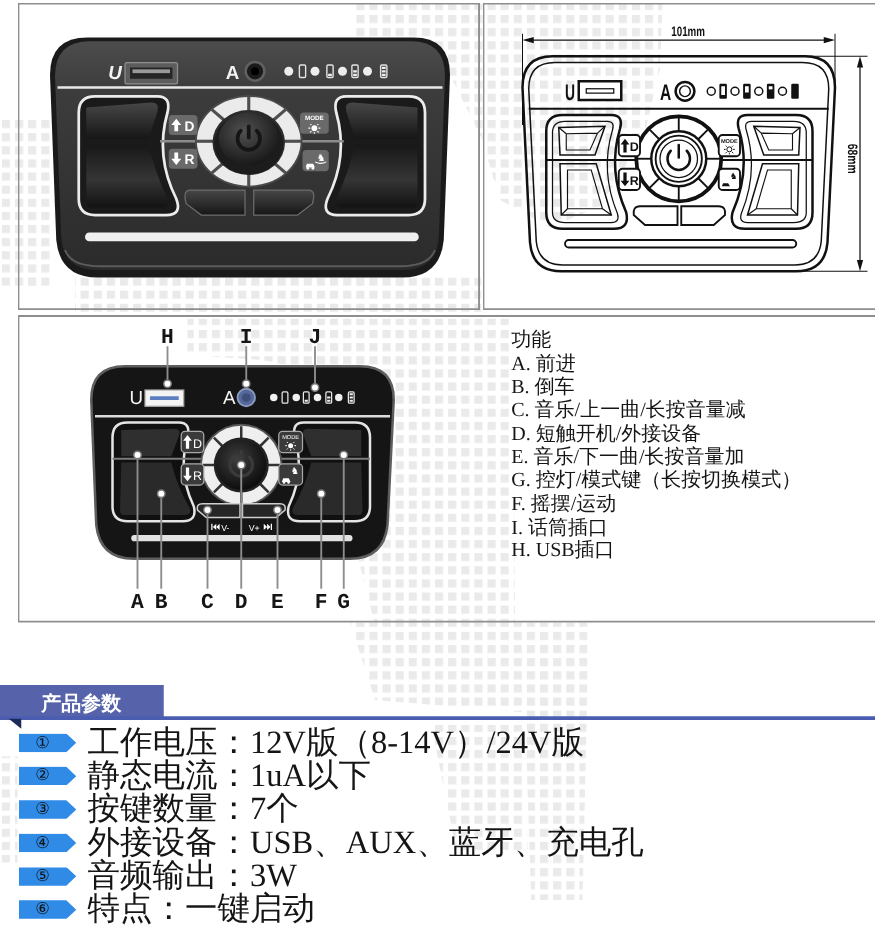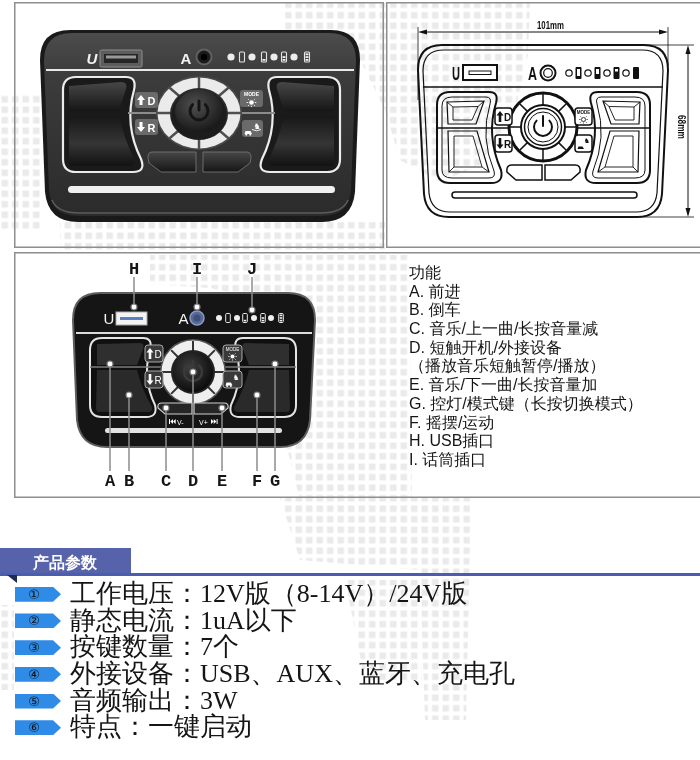--- a/index.html
+++ b/index.html
@@ -7,21 +7,21 @@
   --panel_border:#8e8e8e; --text_color:#141414; --dot_gray:#eaeaea;
 }
 *{margin:0;padding:0;box-sizing:border-box;}
 html,body{width:700px;height:760px;background:#fff;overflow:hidden;}
 #page{position:relative;width:700px;height:760px;background:#fff;overflow:hidden;font-family:"DejaVu Sans",sans-serif;color:var(--text_color);}
 #bg-map{position:absolute;left:0;top:0;}
 .panel{position:absolute;box-shadow:inset 0 0 0 1.5px var(--panel_border);}
 .panel > svg{position:absolute;left:0;top:0;overflow:visible;}
 svg text{font-family:"Liberation Sans","DejaVu Sans",sans-serif;}
 .callout{font-family:"Liberation Mono","DejaVu Sans Mono",monospace;font-weight:bold;font-size:17px;}
-.func-list{position:absolute;left:395px;top:12px;font-family:Liberation Sans, sans-serif;font-size:16px;line-height:18.7px;white-space:nowrap;color:#151515;}
+.func-list{position:absolute;left:395px;top:12px;font-family:Liberation Serif, serif;font-size:16px;line-height:18.7px;white-space:nowrap;color:#151515;}
 .func-list .line{height:18.7px;}
 .spec-tab{position:absolute;left:0;top:548px;width:131px;height:26px;background:var(--header_blue);}
 .spec-tab-text{position:absolute;left:33px;top:554px;font-family:"DejaVu Sans",sans-serif;font-weight:bold;font-size:16px;line-height:18px;color:#fff;white-space:nowrap;}
 .spec-rule{position:absolute;left:0;top:573px;width:700px;height:3px;background:var(--rule_blue);}
 .spec-fold{position:absolute;left:7px;top:575px;width:0;height:0;border-top:8px solid var(--fold_navy);border-left:10px solid transparent;}
 .specs{position:absolute;left:0;top:581px;width:700px;}
 .spec-row{position:relative;height:26.7px;}
 .badge{position:absolute;left:15px;top:5.8px;width:46px;height:15px;background:var(--badge_blue);clip-path:polygon(0 0,38px 0,46px 50%,38px 100%,0 100%);}
 .badge span{display:block;width:38px;text-align:center;font-size:13px;line-height:15px;color:#111;}
 .spec-text{position:absolute;left:70px;top:0;font-family:"Liberation Serif","DejaVu Serif",serif;font-size:26px;line-height:26.7px;white-space:nowrap;color:#151515;}
@@ -441,26 +441,25 @@
         <text class="callout" x="275" y="486" text-anchor="middle">G</text>
       </g>
     </svg>
 
     <div class="func-list">
       <div class="line">功能</div>
       <div class="line">A. 前进</div>
       <div class="line">B. 倒车</div>
       <div class="line">C. 音乐/上一曲/长按音量减</div>
       <div class="line">D. 短触开机/外接设备</div>
-      <div class="line">（播放音乐短触暂停/播放）</div>
       <div class="line">E. 音乐/下一曲/长按音量加</div>
       <div class="line">G. 控灯/模式键（长按切换模式）</div>
       <div class="line">F. 摇摆/运动</div>
+      <div class="line">I. 话筒插口</div>
       <div class="line">H. USB插口</div>
-      <div class="line">I. 话筒插口</div>
     </div>
   </div>
 
   <div class="spec-tab"></div>
   <div class="spec-tab-text">产品参数</div>
   <div class="spec-rule"></div>
   <div class="spec-fold"></div>
 
   <div class="specs">
     <div class="spec-row">

